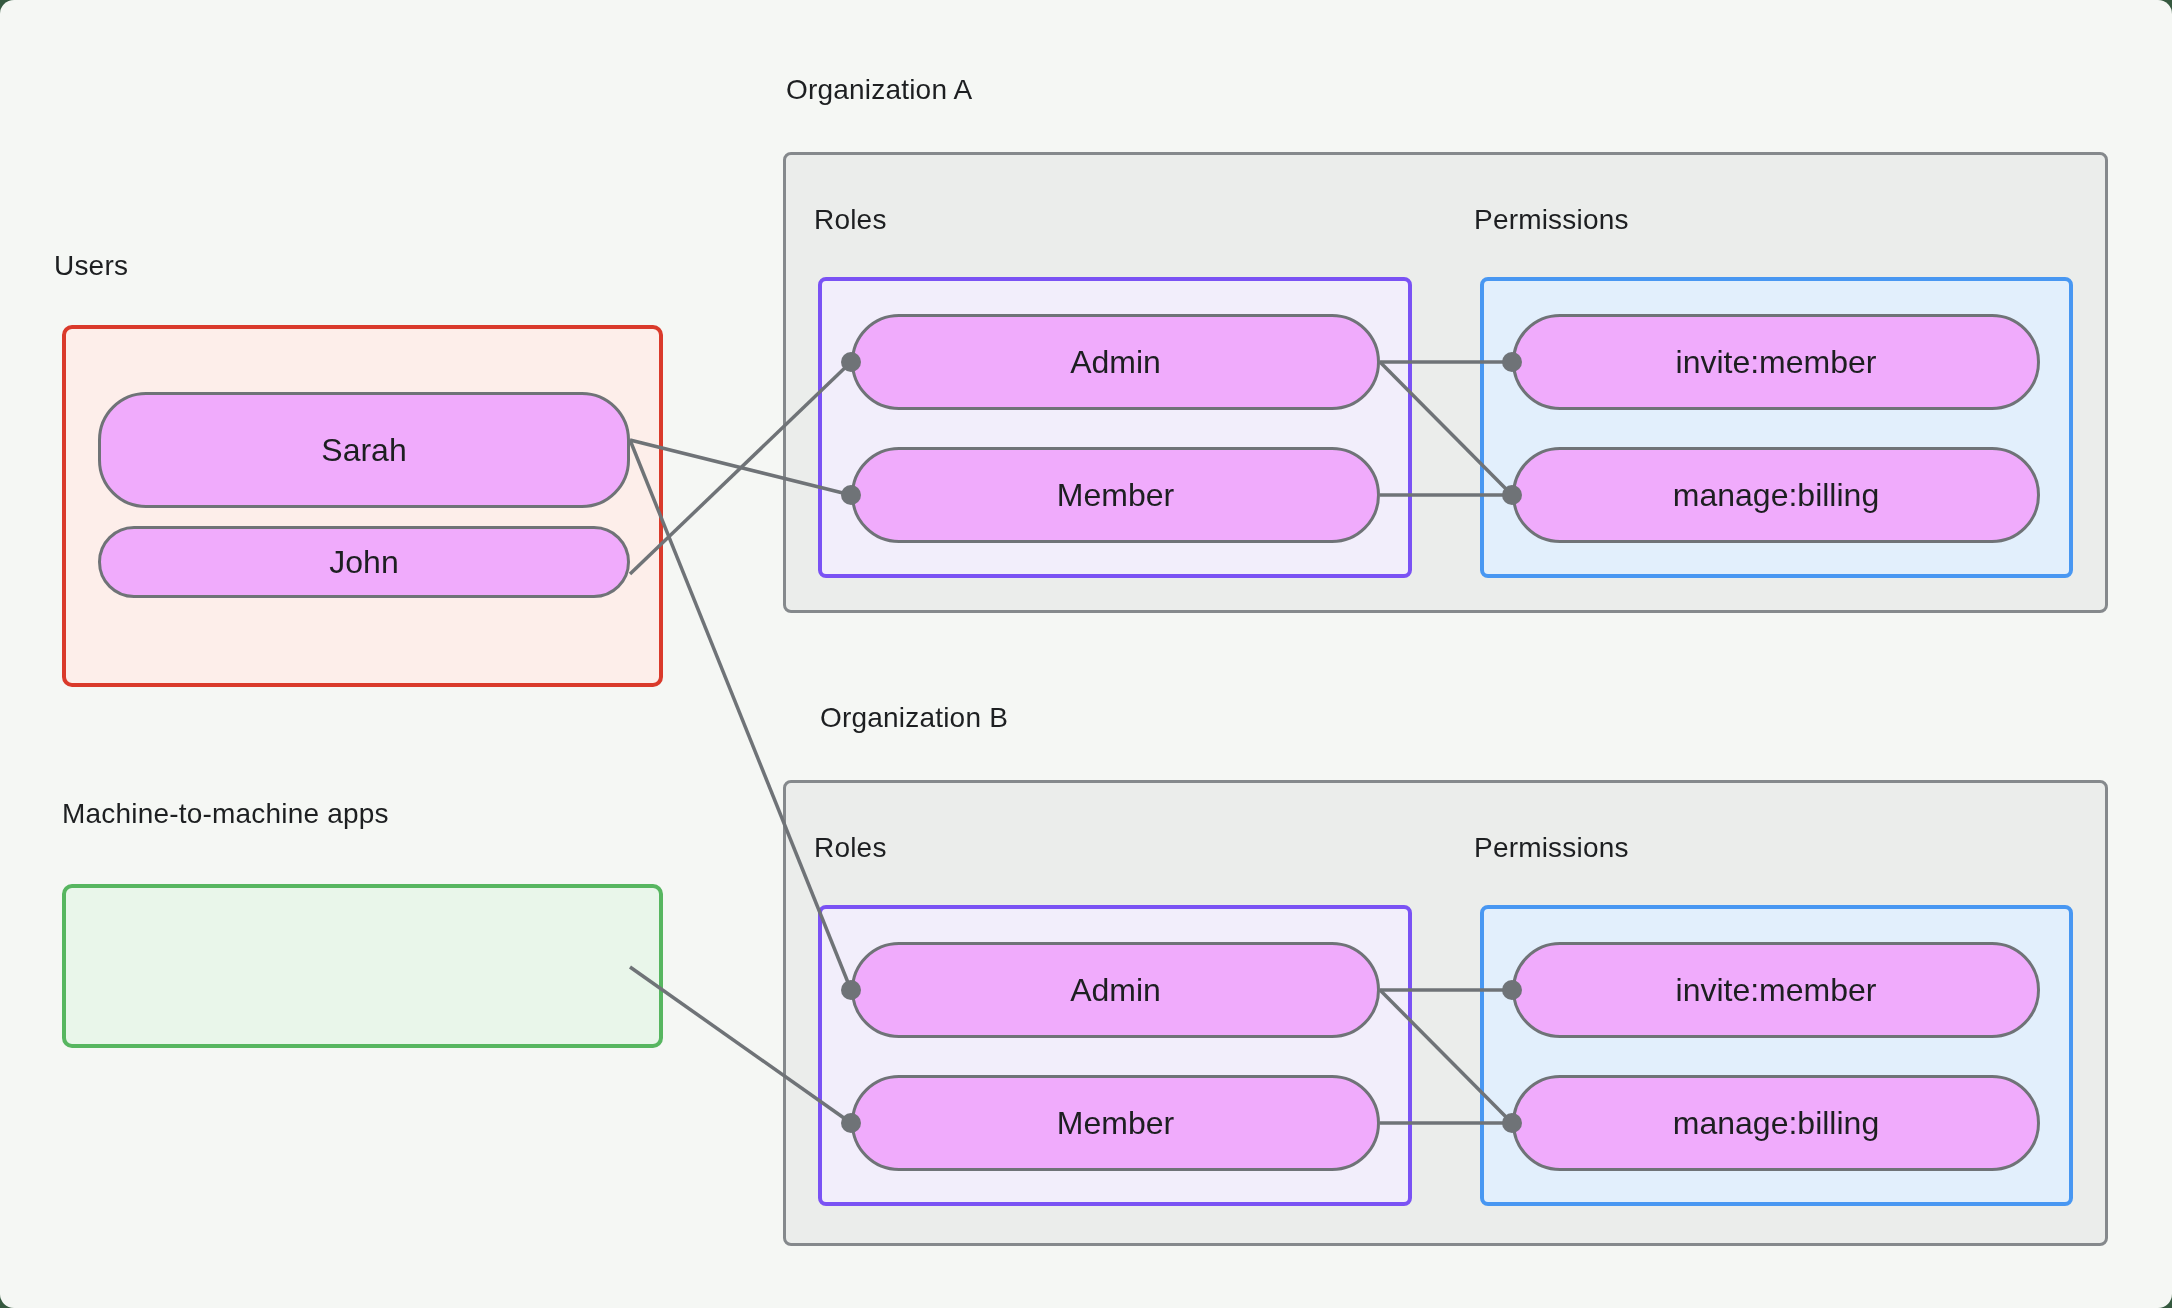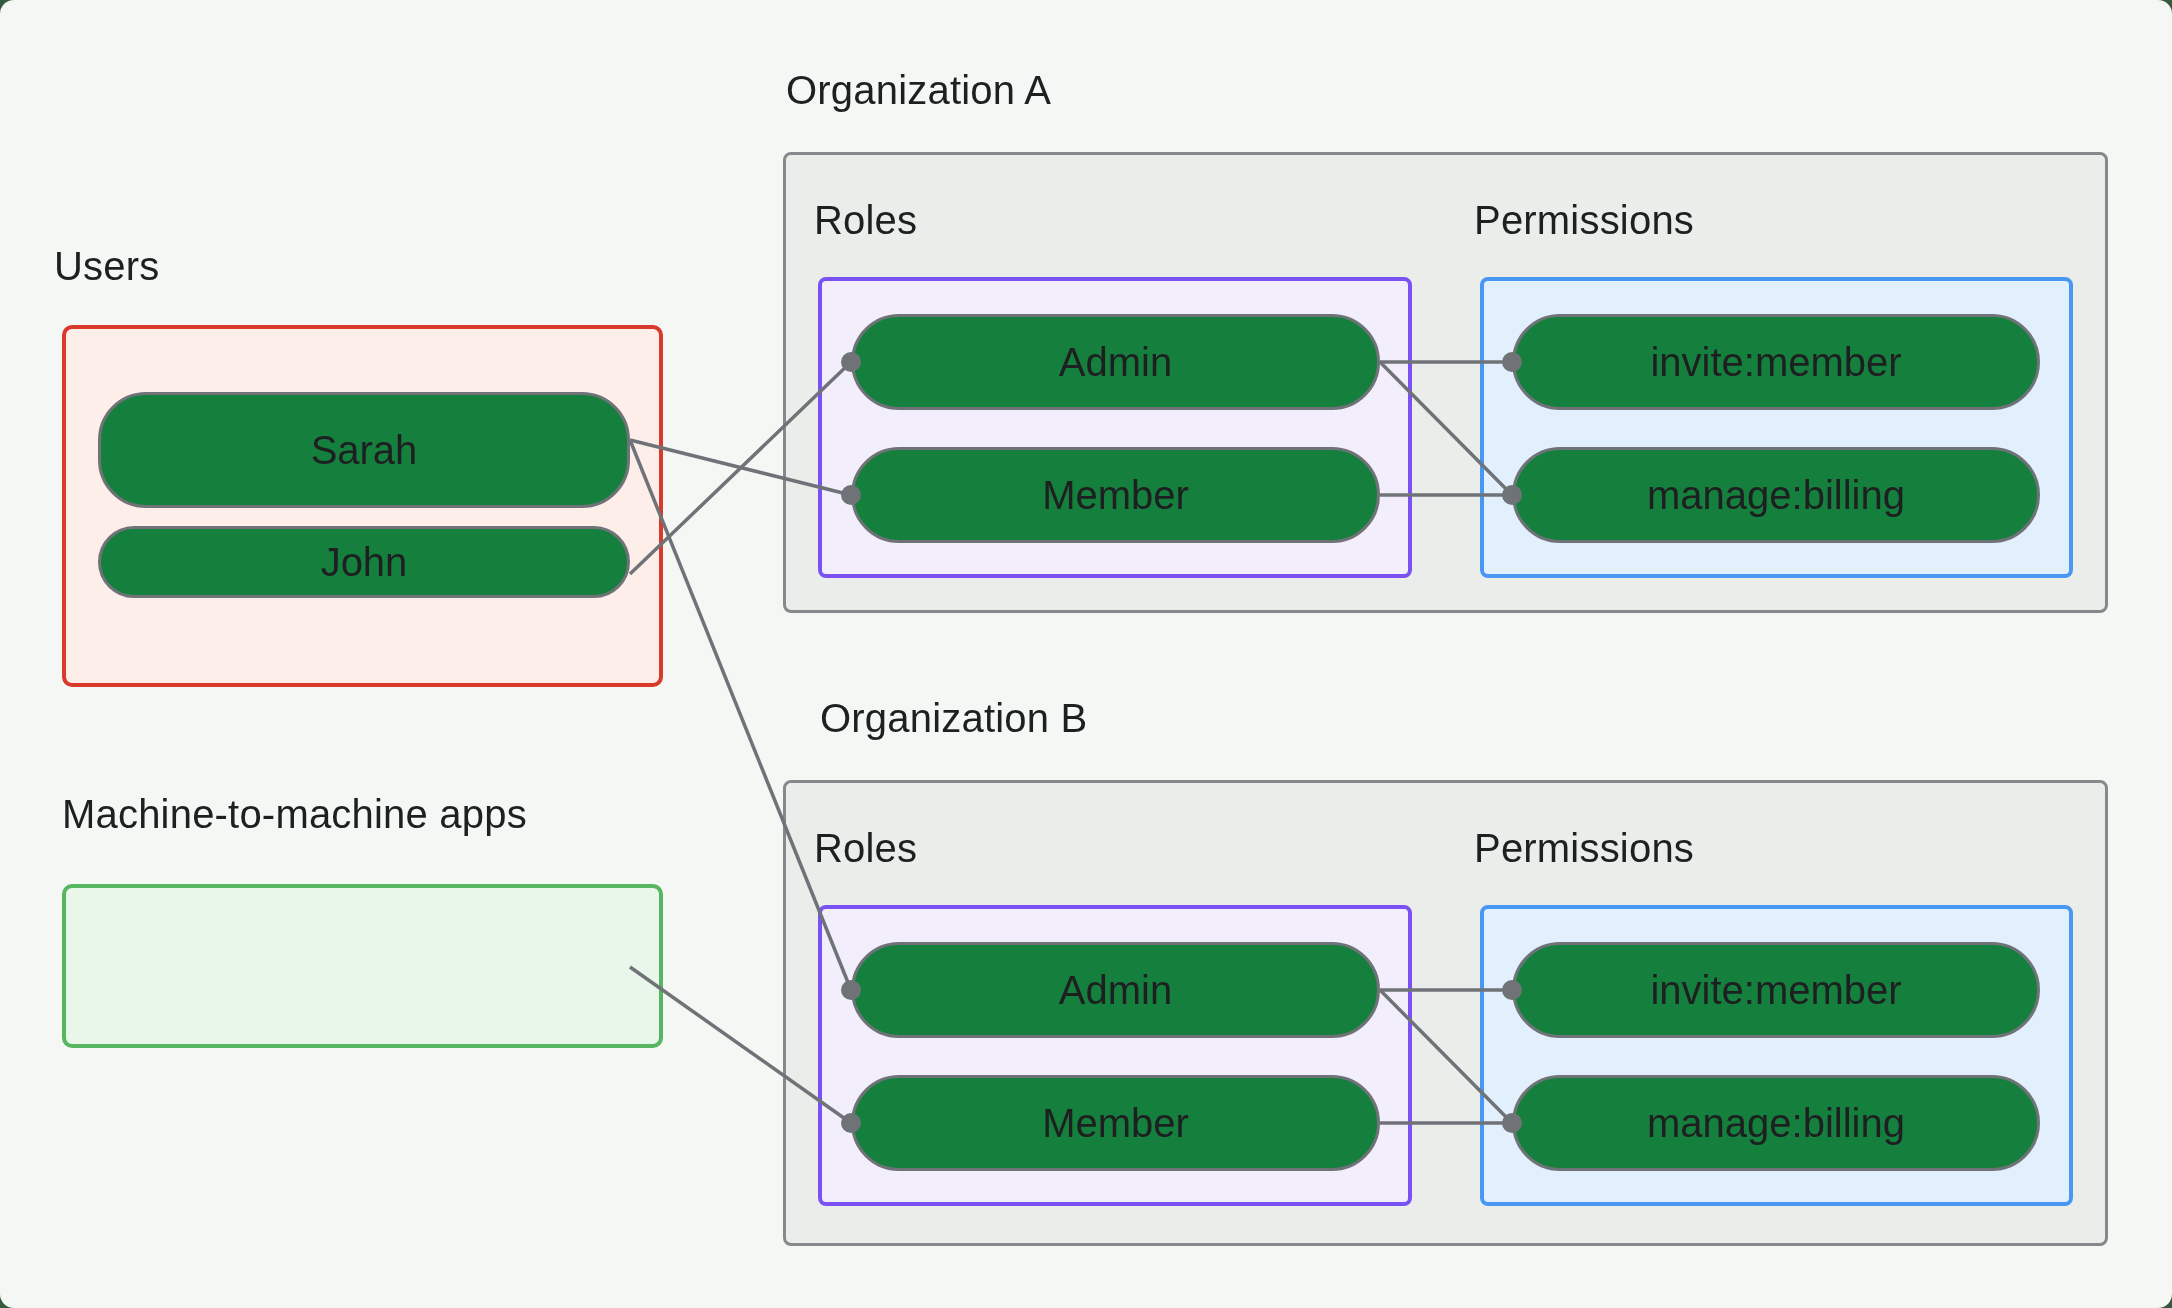--- a/index.html
+++ b/index.html
@@ -26,41 +26,41 @@
   .canvas {
     position: relative;
     width: 2172px;
     height: 1308px;
     background: var(--canvas-bg);
     border-radius: 14px;
     overflow: hidden;
   }
   .abs { position: absolute; box-sizing: border-box; }
   .section-label {
-    font-size: 40px;
+    font-size: 28px;
     line-height: 44px;
     font-weight: 500;
     color: var(--text);
     white-space: nowrap;
     letter-spacing: 0.2px;
   }
   .group-box { border-radius: 10px; border-style: solid; }
   .users-box { background: var(--users-fill); border: 4px solid var(--users-border); }
   .m2m-box   { background: var(--m2m-fill);   border: 4px solid var(--m2m-border); }
   .org-box   { background: var(--org-fill);   border: 3px solid var(--org-border); border-radius: 8px; }
   .roles-box { background: var(--roles-fill); border: 4px solid var(--roles-border); border-radius: 8px; }
   .perms-box { background: var(--perms-fill); border: 4px solid var(--perms-border); border-radius: 8px; }
   .pill {
-    background: #15803d;
+    background: #f0abfc;
     border: 3.5px solid var(--connector);
     border-radius: 48px;
     display: flex;
     align-items: center;
     justify-content: center;
-    font-size: 40px;
+    font-size: 32px;
     font-weight: 500;
     color: var(--text);
     white-space: nowrap;
   }
   #connections-svg {
     position: absolute;
     left: 0; top: 0;
     width: 2172px;
     height: 1308px;
     pointer-events: none;

